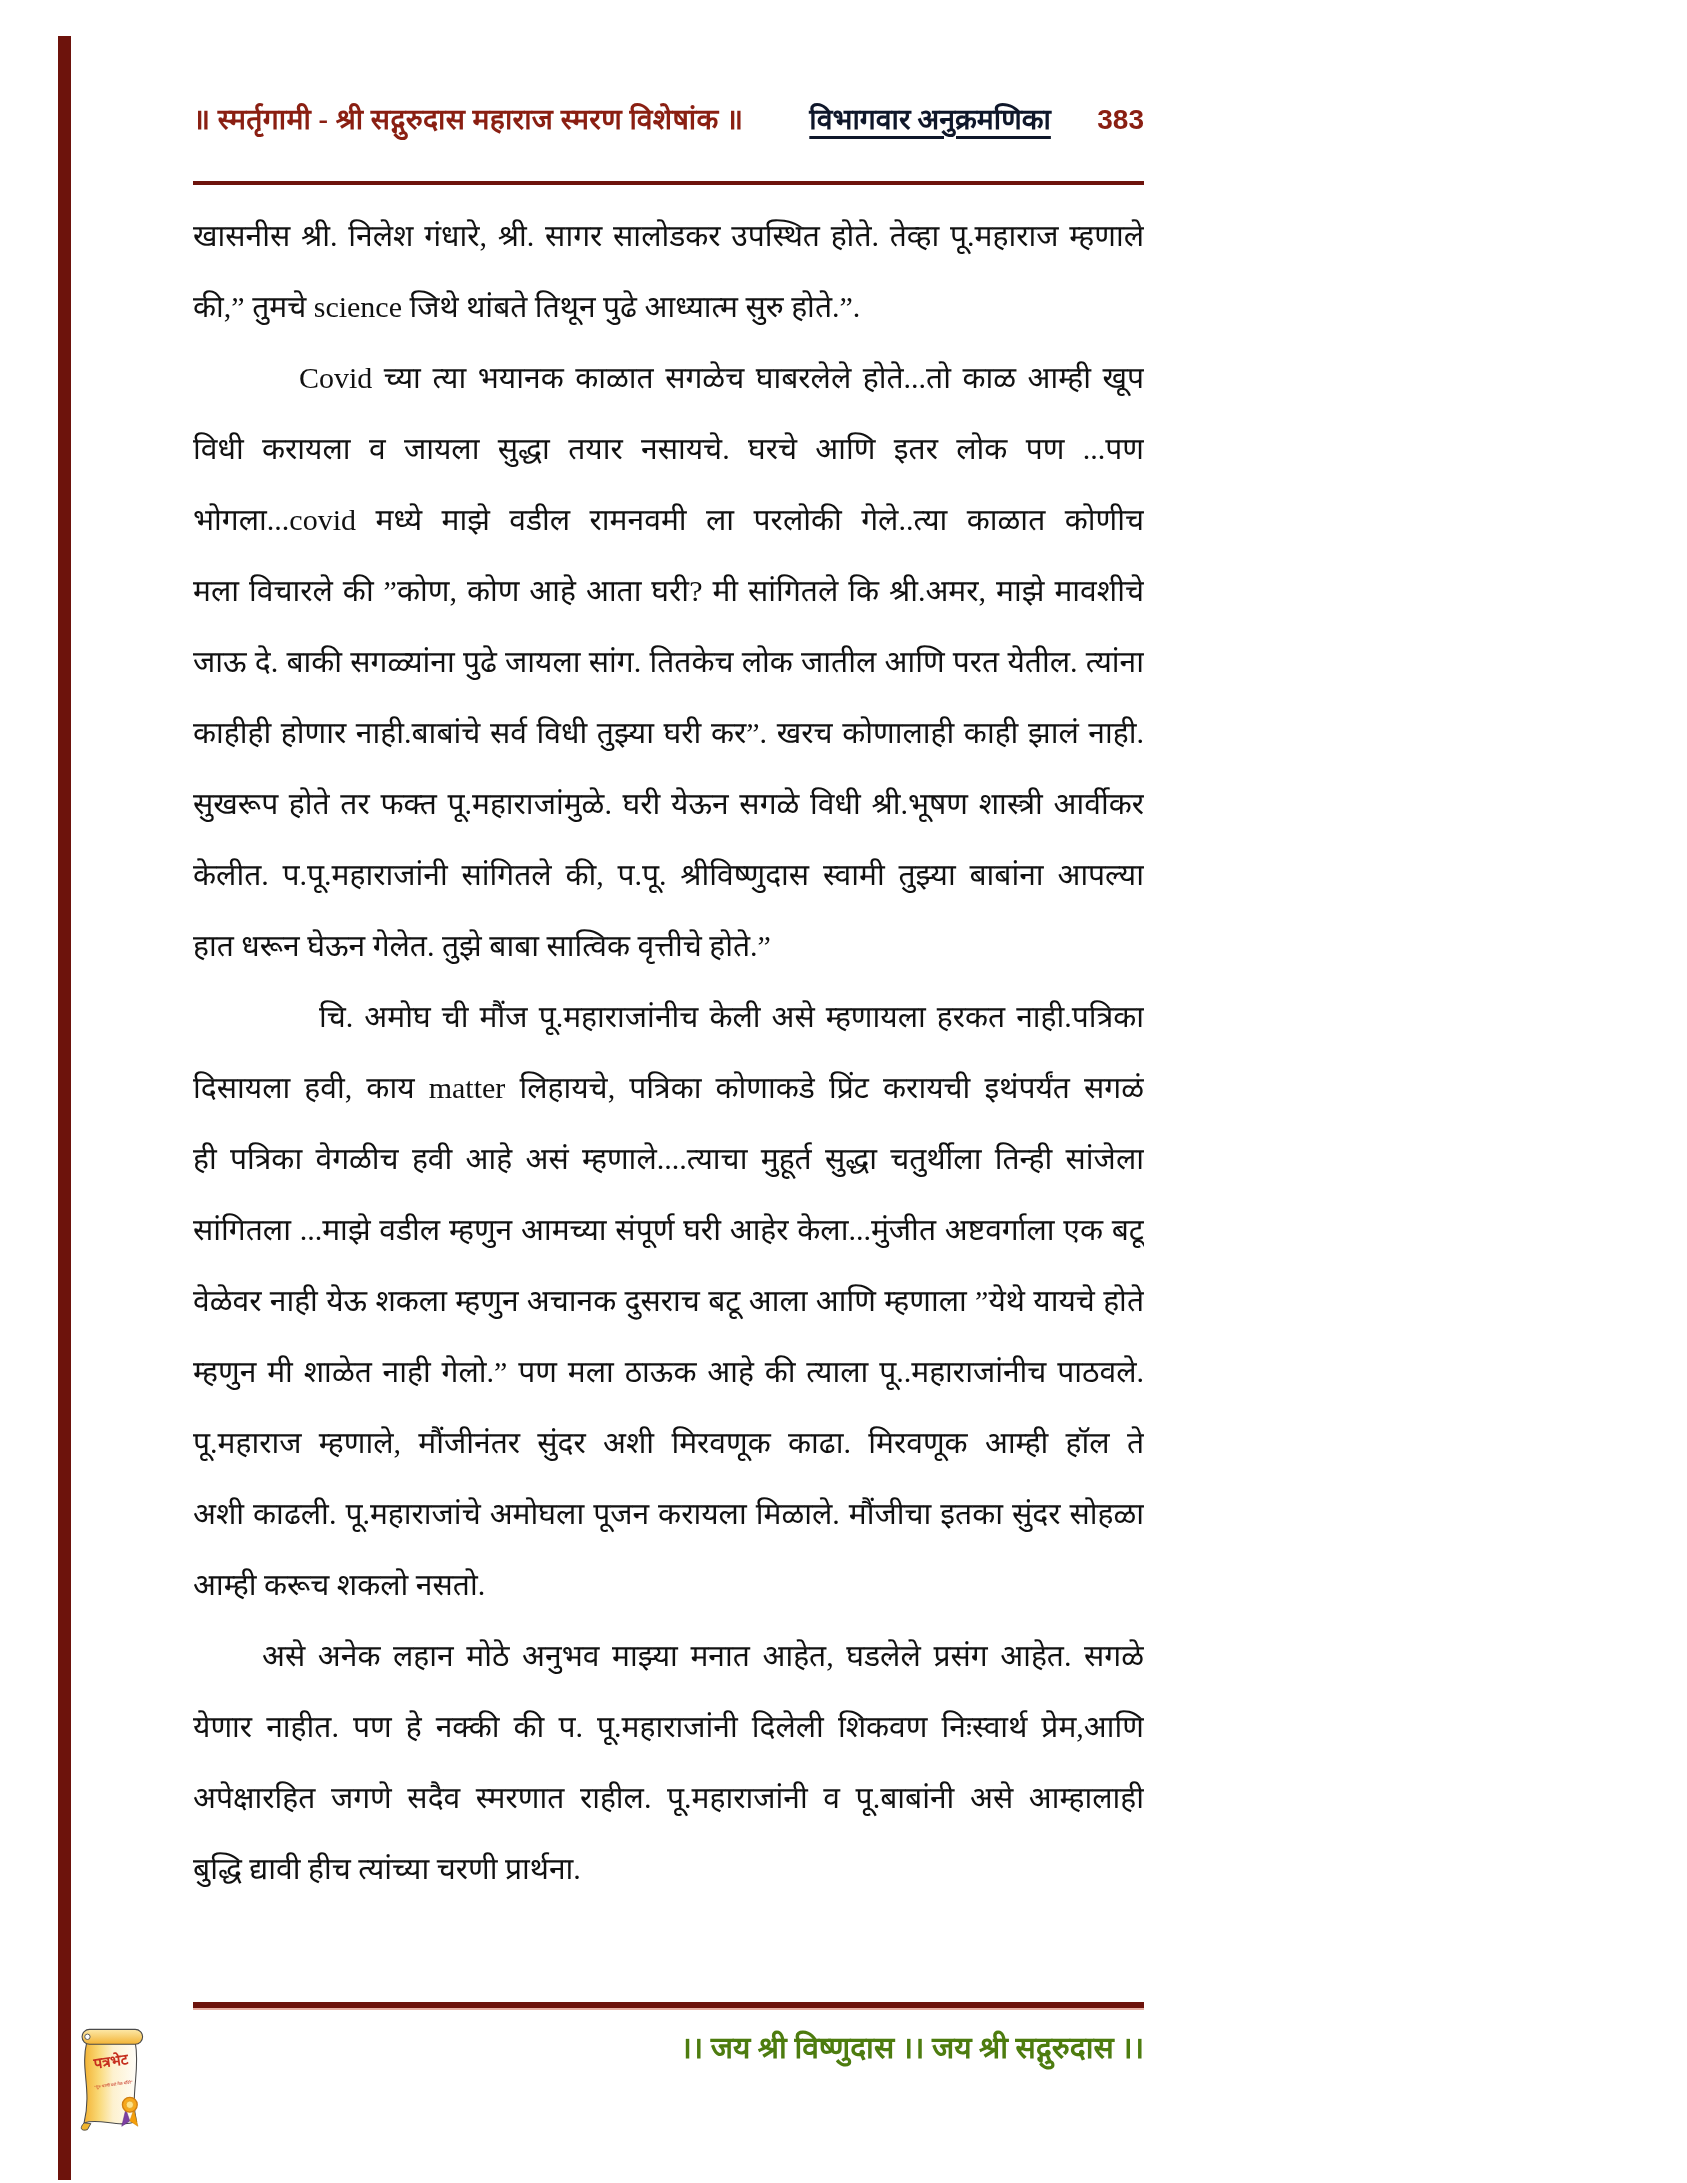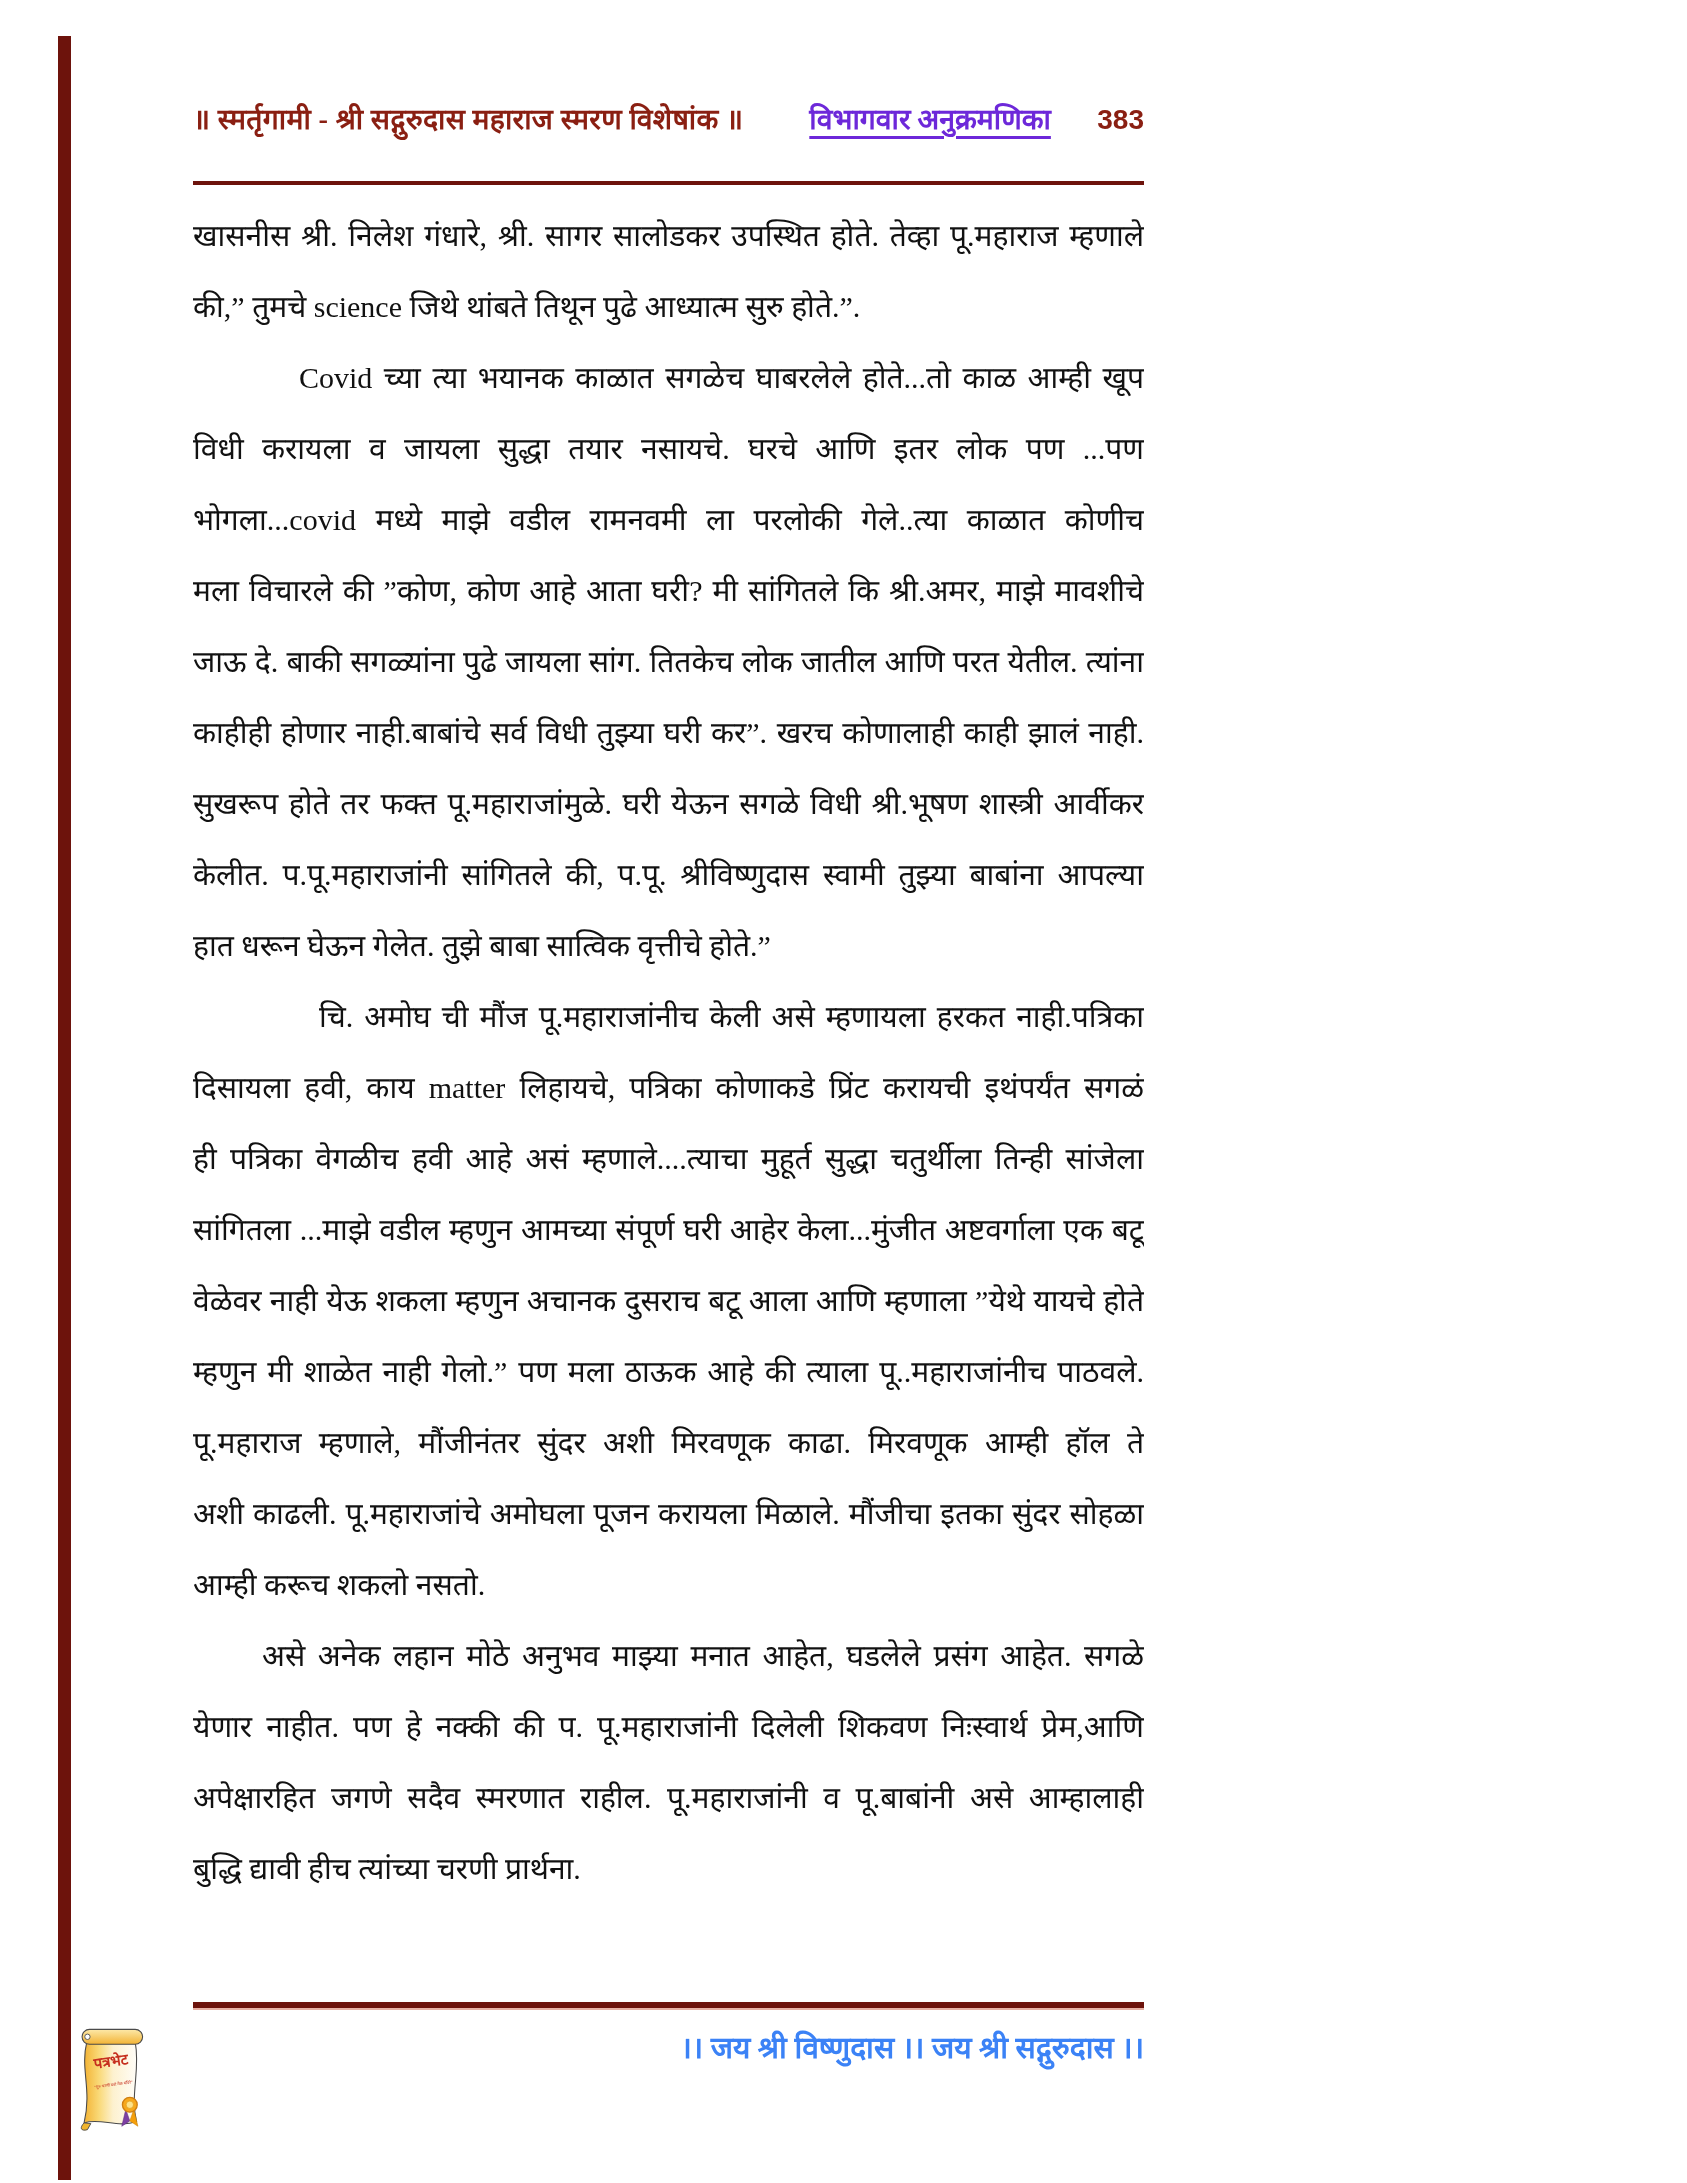--- a/index.html
+++ b/index.html
@@ -5,33 +5,33 @@
   html,body{margin:0;padding:0;background:#ffffff;}
   #page{
     position:relative;width:1333px;height:2183px;background:#ffffff;overflow:hidden;
     font-family:"Liberation Serif","DejaVu Serif",serif;color:#111111;
   }
   
   #left-rule{position:absolute;left:58px;top:36px;width:13.2px;height:2144px;background:#6d130c;}
   
   #header{position:absolute;left:193px;right:189px;top:99px;display:flex;align-items:baseline;}
   #header .title{color:#8a1f12;font-weight:bold;font-size:28.4px;letter-spacing:0.3px;white-space:nowrap;}
-  #header .index-link{margin-left:66px;color:#6d28d9;font-weight:bold;font-size:28.4px;text-decoration:underline;text-decoration-thickness:2.6px;text-underline-offset:6.6px;white-space:nowrap;cursor:pointer;}
+  #header .index-link{margin-left:66px;color:#0f172a;font-weight:bold;font-size:28.4px;text-decoration:underline;text-decoration-thickness:2.6px;text-underline-offset:6.6px;white-space:nowrap;cursor:pointer;}
   #header .pagenum{margin-left:auto;color:#8a1f12;font-weight:bold;font-size:28px;font-family:"Liberation Sans","DejaVu Sans",sans-serif;}
   #header-rule{position:absolute;left:193px;right:189px;top:181px;height:4px;background:#6d130c;}
   
   #body-text{position:absolute;left:193px;right:189px;top:200px;font-size:30px;}
   #body-text .line{
     height:71px;line-height:71px;overflow:hidden;
     text-align:justify;text-align-last:justify;
   }
   #body-text .line.last{text-align:center;text-align-last:left;}
   
   #footer-rule{position:absolute;left:193px;right:189px;top:2002px;height:6px;background:#6d130c;border-bottom:2.6px solid #e8b0a4;}
-  #footer-blessing{position:absolute;right:189px;top:2026px;color:#3b82f6;font-weight:bold;font-size:30px;white-space:nowrap;}
+  #footer-blessing{position:absolute;right:189px;top:2026px;color:#4d7c0f;font-weight:bold;font-size:30px;white-space:nowrap;}
   
   #logo{position:absolute;left:73px;top:2022px;width:78px;height:111px;}
 </style>
 </head>
 <body>
 
 <div id="page">
 
   <div id="left-rule"></div>
 

